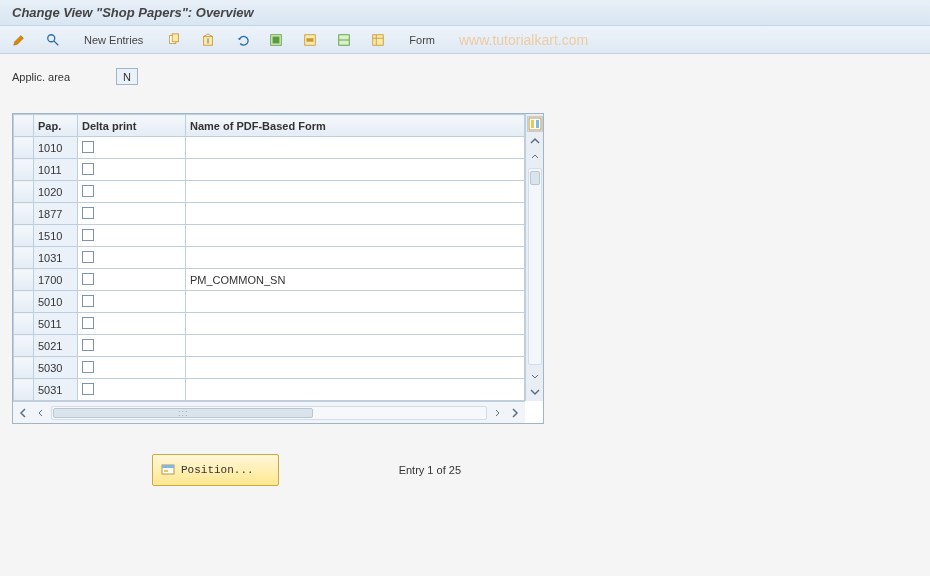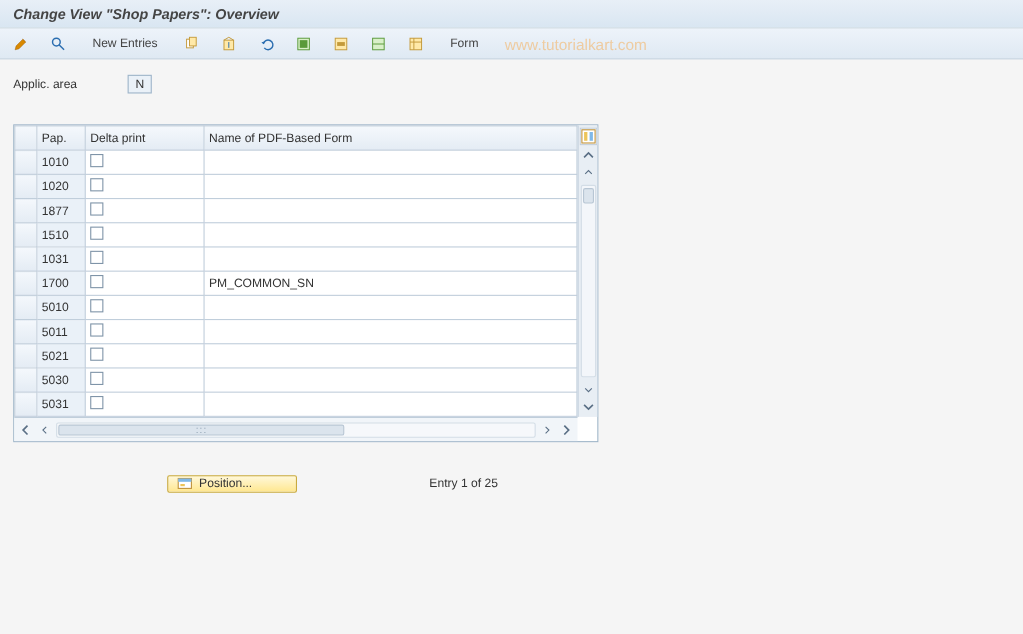--- a/index.html
+++ b/index.html
@@ -135,21 +135,21 @@
     table.grid th, table.grid td {
       border: 1px solid #c0cedb;
       height: 22px;
       padding: 0 4px;
       text-align: left;
       overflow: hidden;
       white-space: nowrap;
     }
     table.grid th {
       background: linear-gradient(#f4f8fc, #e4ecf4);
-      font-weight: normal;
+      font-weight: bold;
       color: #333;
     }
     table.grid td.sel-cell, table.grid th.sel-cell {
       background: linear-gradient(#f4f8fc, #e4ecf4);
     }
     table.grid td.pap-cell {
       background: #eaf1f8;
     }
     td.delta-cell { text-align: center; }
     td.delta-cell .cb {
@@ -192,26 +192,27 @@
       align-items: center;
       gap: 120px;
       padding-left: 140px;
     }
     .pos-btn {
       display: inline-flex;
       align-items: center;
       gap: 6px;
       background: linear-gradient(#fff8d9,#ffe790);
       border:1px solid #c9aa3e;
-      padding: 2px 40px 2px 8px;
-      height: 16px;
+      padding: 2px 24px 2px 8px;
+      height: 32px;
       cursor: pointer;
       border-radius:2px;
       font-size:11px;
       color:#333;
+      font-family:Liberation Mono, monospace;
     }
     .pos-btn .ic svg{width:14px;height:14px;}
     .entry-text { color:#333; }
   </style>
 </head>
 <body>
 
 <div class="title-bar">
   <span>Change View "Shop Papers": Overview</span>
 </div>
@@ -302,20 +303,26 @@
       </thead>
       <tbody id="tbody">
       <tr>
             <td class="sel-cell"></td>
             <td class="pap-cell">1010</td>
             <td class="delta-cell"><span class="cb"></span></td>
             <td></td>
           </tr>
           <tr>
             <td class="sel-cell"></td>
+            <td class="pap-cell">1011</td>
+            <td class="delta-cell"><span class="cb"></span></td>
+            <td></td>
+          </tr>
+          <tr>
+            <td class="sel-cell"></td>
             <td class="pap-cell">1020</td>
             <td class="delta-cell"><span class="cb"></span></td>
             <td></td>
           </tr>
           <tr>
             <td class="sel-cell"></td>
             <td class="pap-cell">1877</td>
             <td class="delta-cell"><span class="cb"></span></td>
             <td></td>
           </tr>

